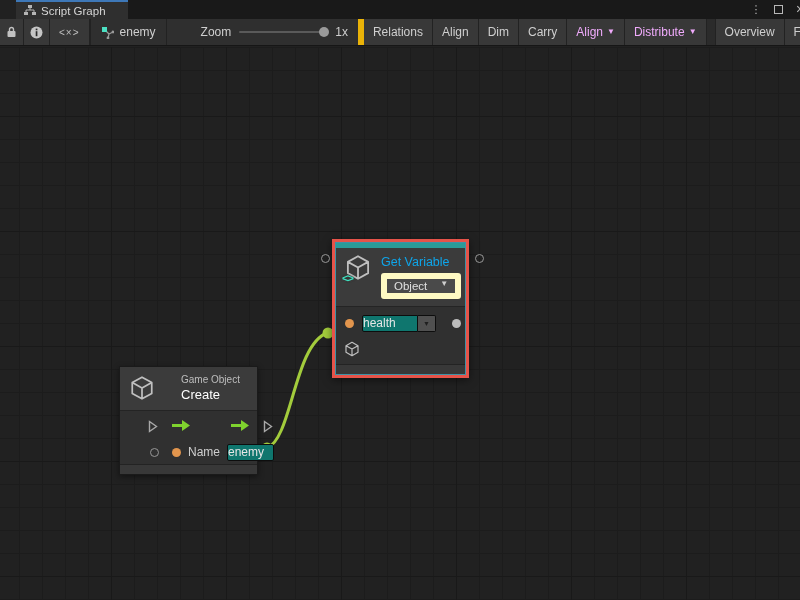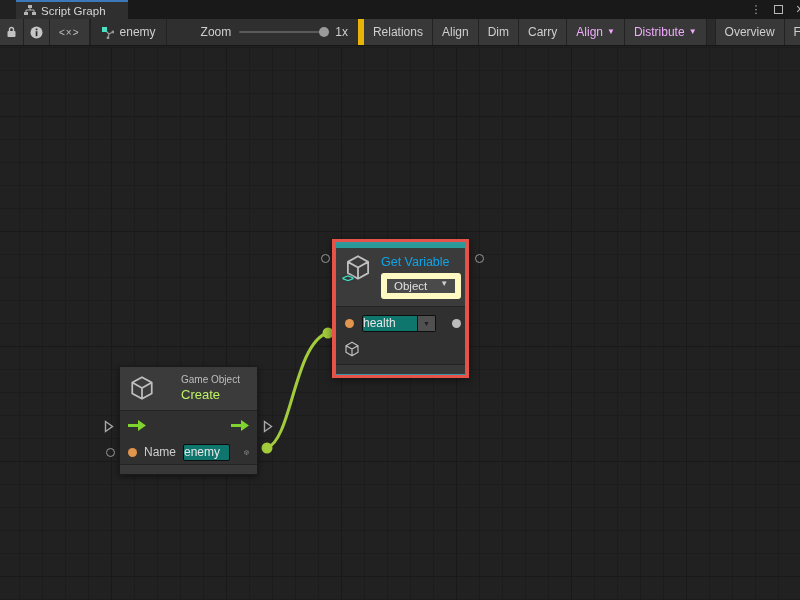--- a/index.html
+++ b/index.html
@@ -76,22 +76,22 @@
   .node-inner { background:#303030; border:1px solid #1a1a1a; }
 
   
   .node-create { left:119px; top:319px; width:139px; }
   .node-header {
     background:#3b3b3b; border-bottom:1px solid #242424;
     display:flex; align-items:center; gap:26px; padding:7px 9px;
   }
   .hdr-titles { display:flex; flex-direction:column; line-height:1.25; }
   .hdr-sub { font-size:10px; color:#bdbdbd; }
-  .hdr-main { font-size:13px; color:#bef264; }
-  .node-row { display:flex; align-items:center; position:relative; }
+  .hdr-main { font-size:13px; color:#ffffff; }
+  .node-row { display:flex; align-items:center; position:relative;margin-left:44px; }
   .row-flow { height:30px; padding:0 8px; justify-content:space-between; }
   .row-params { height:23px; padding:0 8px; gap:7px; }
   .node-footer { height:10px; background:#383838; border-top:1px solid #232323; }
 
   .param-label { color:#cfcfcf; font-size:12px; }
   .port-dot { width:9px; height:9px; border-radius:50%; flex:0 0 auto; }
   .dot-orange { background:#e2954d; }
   .dot-white { background:#bcbcbc; }
   .text-field {
     background:#0f766e; border:1px solid #0d0d0d; border-radius:2px;

